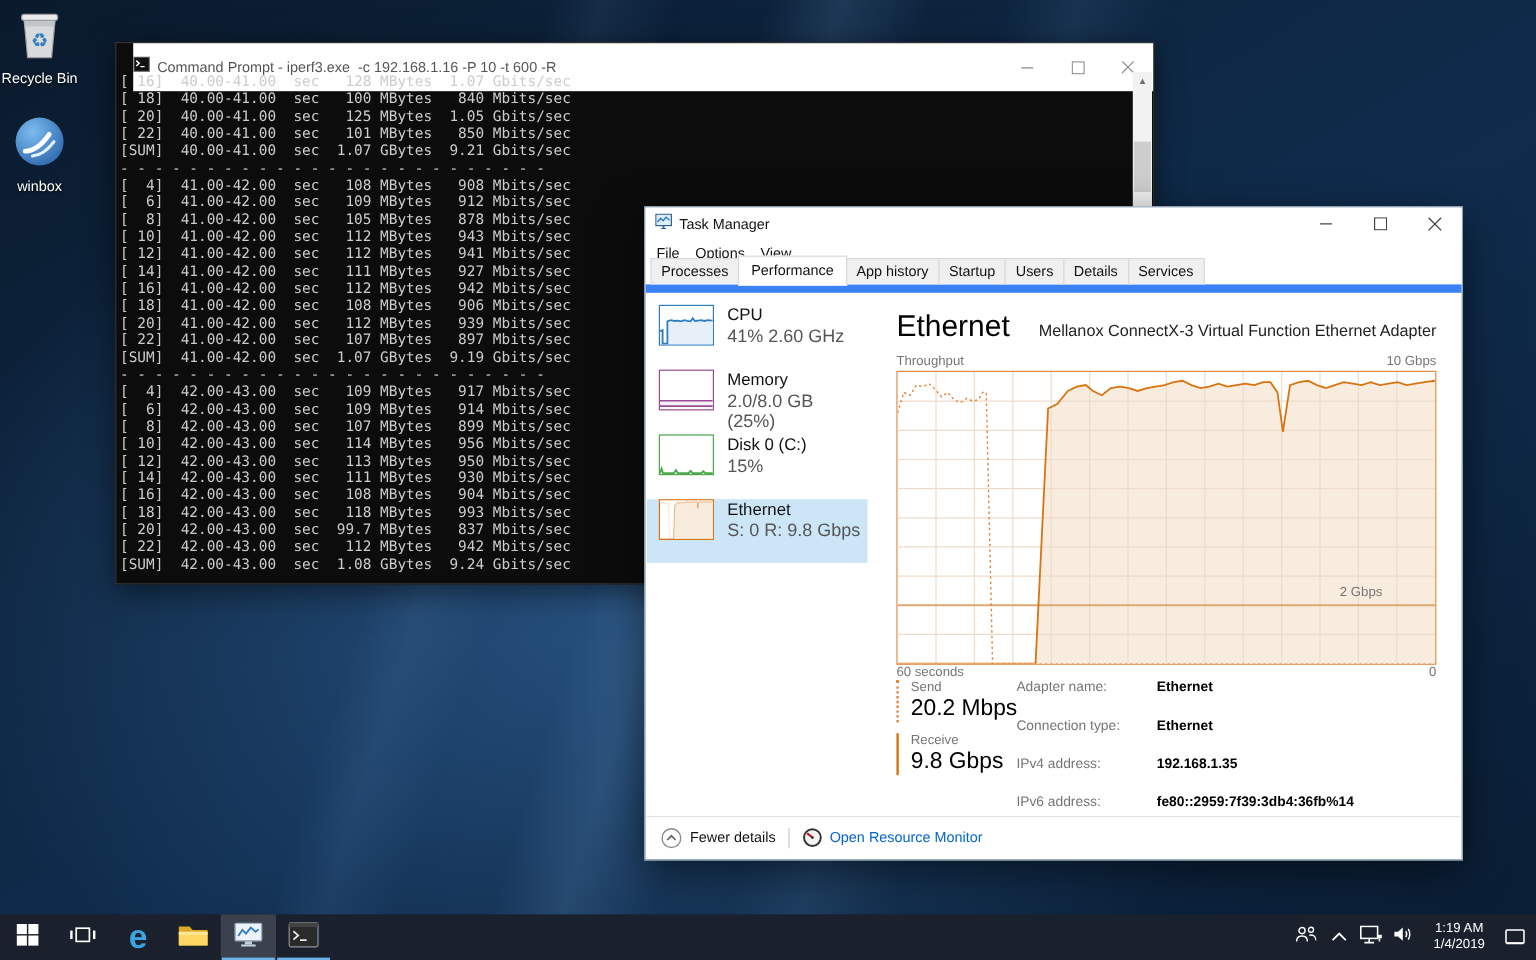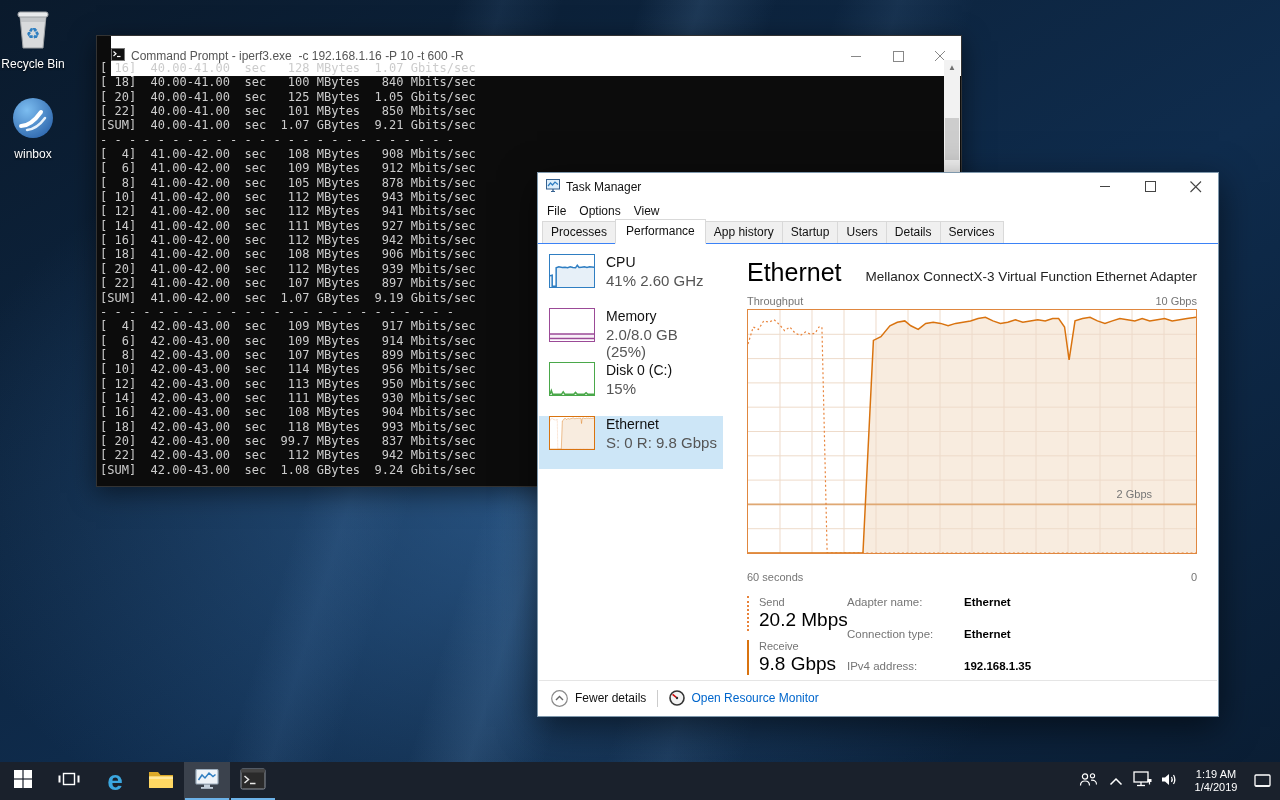--- a/index.html
+++ b/index.html
@@ -45,21 +45,21 @@
 
   
   #tm { left:537px; top:172px; width:682px; height:545px; background:#fff;
         border:1px solid #7f98ac; box-shadow:0 10px 34px rgba(0,0,0,.55); z-index:5; }
   #tm .titlebar { height:27px; padding-left:8px; }
   #tm .title { font-size:12px; color:#111; margin-left:6px; }
   #tm .win-btn { width:45px; }
   #tm .win-btn svg { stroke:#444; }
   #tm-menubar { display:flex; height:21px; align-items:center; background:#fff; padding-left:9px; }
   .menu-item { font-size:12px; color:#111; padding:2px 9px 2px 0; margin-right:4px; }
-  #tm-tabs { display:flex; align-items:flex-end; height:23px; background:#fff; border-bottom:1px solid #3b82f6; padding-left:4px; }
+  #tm-tabs { display:flex; align-items:flex-end; height:23px; background:#fff; border-bottom:7px solid #3b82f6; padding-left:4px; }
   .tab { font-size:12px; color:#111; background:#f0f0f0; border:1px solid #d9d9d9; border-bottom:none;
          padding:3px 8px 4px; margin-right:-1px; position:relative; }
   .tab.active { background:#fff; padding:4px 10px 5px; z-index:2; margin-bottom:-1px; border-bottom:1px solid #fff; }
   #tm-content { position:absolute; top:72px; left:1px; right:1px; bottom:37px; display:flex; background:#fff; }
 
   
   #tm-side { width:184px; padding-top:9px; flex:none; }
   .side-item { display:flex; align-items:flex-start; height:53px; padding:0 6px 0 10px; margin:0 0 1px 0; }
   .side-item.selected { background:#cde6f7; }
   .side-thumb { width:46px; height:34px; background:#fff; border:1px solid; flex:none; }
@@ -70,23 +70,23 @@
 
   
   #tm-main { flex:1; padding:13px 20px 0 24px; position:relative; }
   #tm-head { display:flex; align-items:baseline; justify-content:space-between; }
   #tm-heading { font-size:25px; font-weight:400; color:#000; }
   #tm-adapter { font-size:13.5px; color:#222; }
   #chart-labels { display:flex; justify-content:space-between; margin-top:8px; font-size:11px; color:#757575; }
   #chart-wrap { position:relative; margin-top:2px; height:245px; border:1px solid #e0873f; }
   #chart-wrap svg { display:block; width:100%; height:100%; }
   #marker-2g { position:absolute; right:44px; top:178px; font-size:11px; color:#757575; background:transparent; }
-  #chart-axis { display:flex; justify-content:space-between; margin-top:17px; font-size:11px; color:#757575; }
-
-  #tm-stats { display:flex; margin-top:13px; }
+  #chart-axis { display:flex; justify-content:space-between; margin-top:0; font-size:11px; color:#757575; }
+
+  #tm-stats { display:flex; margin-top:1px; }
   #send-recv { width:100px; flex:none; }
   .sr-block { padding-left:10px; margin-bottom:9px; }
   #send-block { border-left:2px dotted #e8833a; }
   #recv-block { border-left:2px solid #d9730f; }
   .sr-label { font-size:11px; color:#757575; }
   .sr-value { font-size:19px; color:#000; margin-top:1px; white-space:nowrap; }
   #detail-grid { display:grid; grid-template-columns:97px auto; column-gap:0; row-gap:4px; margin-left:0px;gap:20px; }
   .dt-label { font-size:11.5px; color:#757575; }
   .dt-value { font-size:11.5px; color:#000; font-weight:700; }
 

